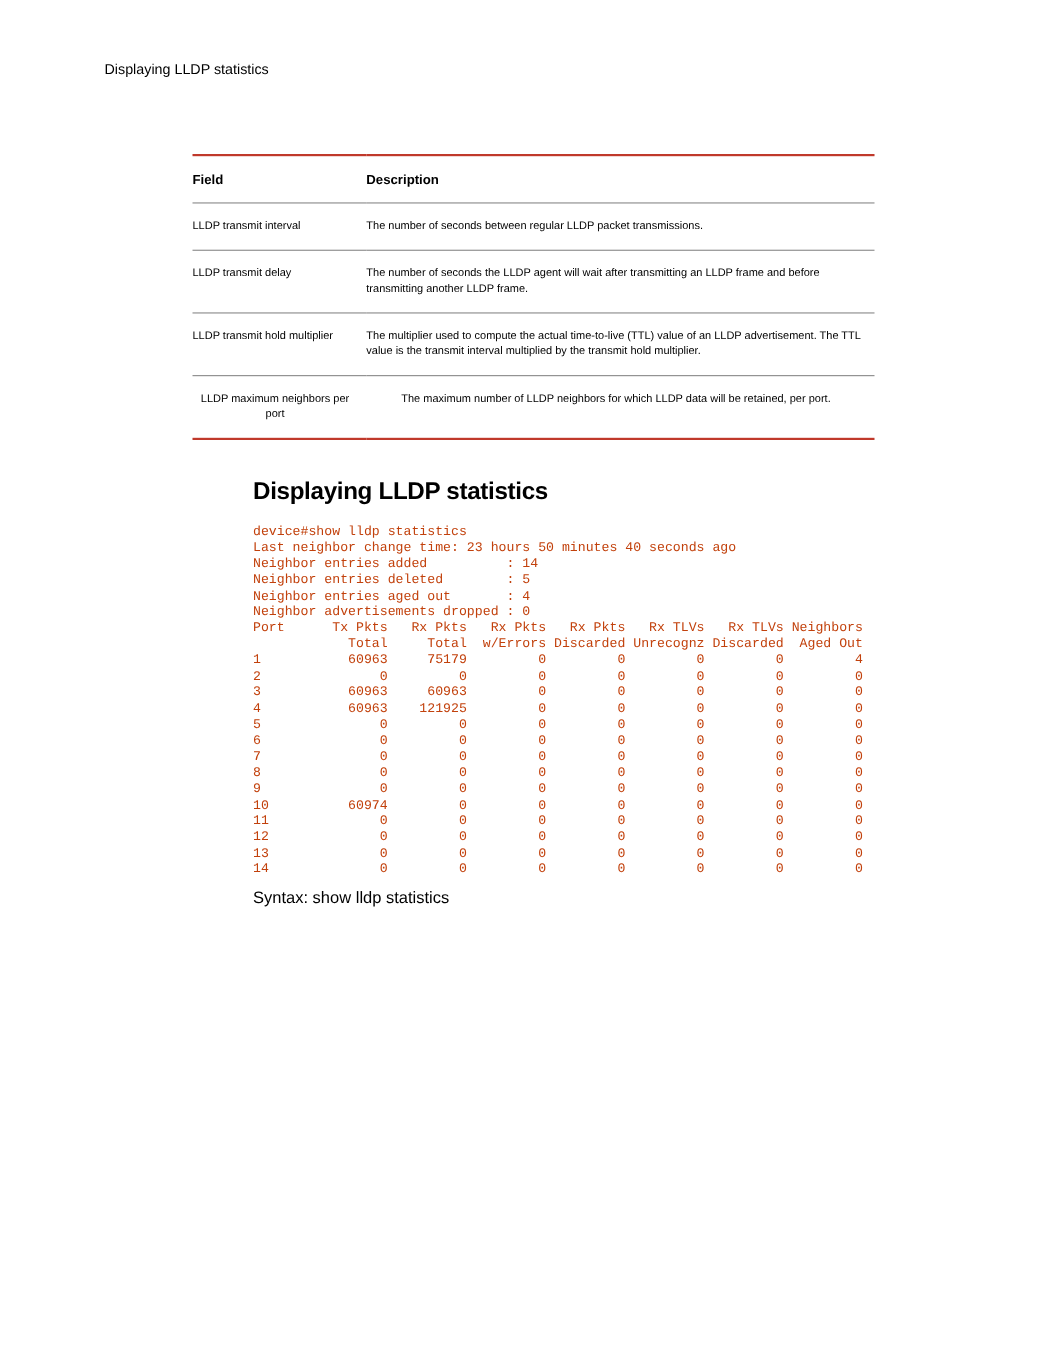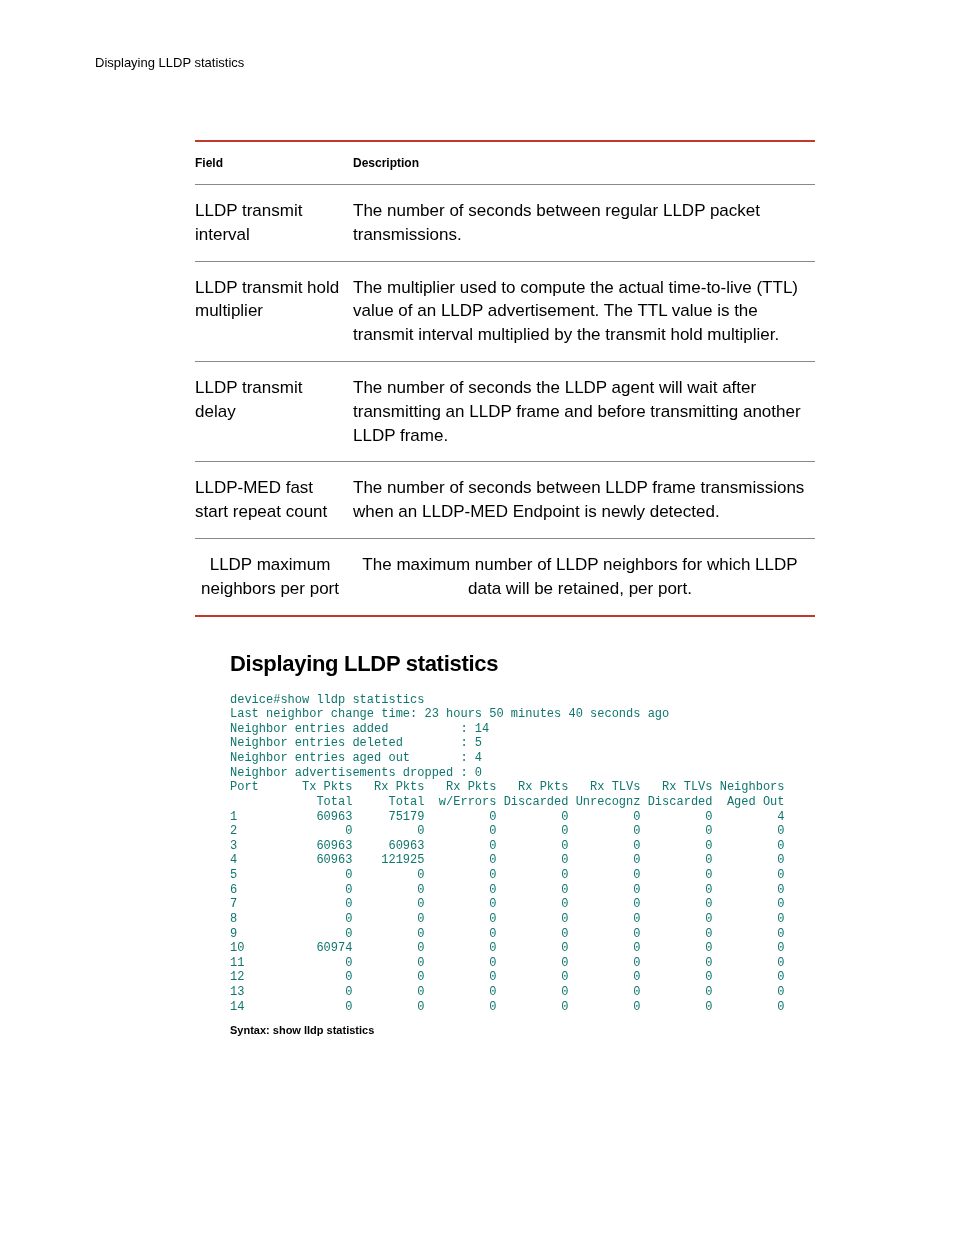--- a/index.html
+++ b/index.html
@@ -17,38 +17,38 @@
     width: 954px;
     position: relative;
   }
   .header-title {
     font-size: 13px;
     margin-bottom: 70px;
   }
   .tbl {
     width: 100%;
     border-collapse: collapse;
-    margin-left: 100px;
+    margin-left: 80px;
     width: 620px;
   }
   .tbl thead tr {
     border-top: 2px solid #c0392b;
     border-bottom: 1px solid #c0392b;
   }
   .tbl th {
     text-align: left;
     font-weight: bold;
     font-size: 12px;
     padding: 14px 8px 14px 0;
     vertical-align: top;
   }
   .tbl td {
     border-top: 1px solid #888;
     padding: 14px 8px 14px 0;
-    font-size: 17px;
+    font-size: 10px;
     line-height: 1.4;
     vertical-align: top;
   }
   .tbl tbody tr:last-child td {
     border-bottom: 2px solid #c0392b;
     text-align: center;
   }
   .tbl .col-field {
     width: 150px;
   }
@@ -63,28 +63,28 @@
     margin: 0 0 14px 135px;
     font-size: 13px;
     line-height: 1.4;
     width: 620px;
   }
   .para b { font-weight: bold; }
   .code {
     margin: 6px 0 10px 135px;
     font-family: "Courier New", monospace;
     font-size: 12px;
-    color: #0f766e;
+    color: #c2410c;
     white-space: pre;
     line-height: 1.22;
   }
   .syntax {
     margin: 6px 0 0 135px;
-    font-weight: bold;
-    font-size: 11px;
+    font-weight: normal;
+    font-size: 15px;
   }
 </style>
 </head>
 <body>
 
 <div class="page">
 
   <div class="header-title">Displaying LLDP statistics</div>
 
   <table class="tbl">
@@ -93,30 +93,26 @@
         <th class="col-field">Field</th>
         <th>Description</th>
       </tr>
     </thead>
     <tbody>
       <tr>
         <td>LLDP transmit interval</td>
         <td>The number of seconds between regular LLDP packet transmissions.</td>
       </tr>
       <tr>
-        <td>LLDP transmit hold multiplier</td>
-        <td>The multiplier used to compute the actual time-to-live (TTL) value of an LLDP advertisement. The TTL value is the transmit interval multiplied by the transmit hold multiplier.</td>
-      </tr>
-      <tr>
         <td>LLDP transmit delay</td>
         <td>The number of seconds the LLDP agent will wait after transmitting an LLDP frame and before transmitting another LLDP frame.</td>
       </tr>
       <tr>
-        <td>LLDP-MED fast start repeat count</td>
-        <td>The number of seconds between LLDP frame transmissions when an LLDP-MED Endpoint is newly detected.</td>
+        <td>LLDP transmit hold multiplier</td>
+        <td>The multiplier used to compute the actual time-to-live (TTL) value of an LLDP advertisement. The TTL value is the transmit interval multiplied by the transmit hold multiplier.</td>
       </tr>
       <tr>
         <td>LLDP maximum neighbors per port</td>
         <td>The maximum number of LLDP neighbors for which LLDP data will be retained, per port.</td>
       </tr>
     </tbody>
   </table>
 
   <div class="h2">Displaying LLDP statistics</div>
 

